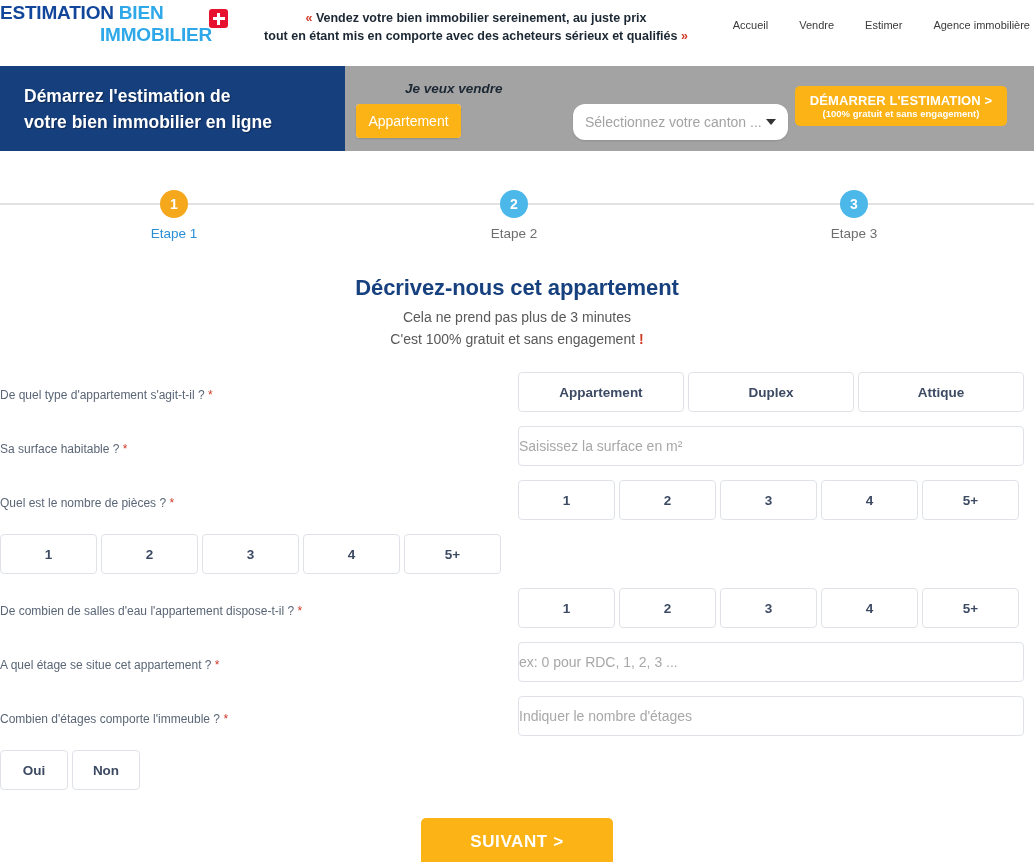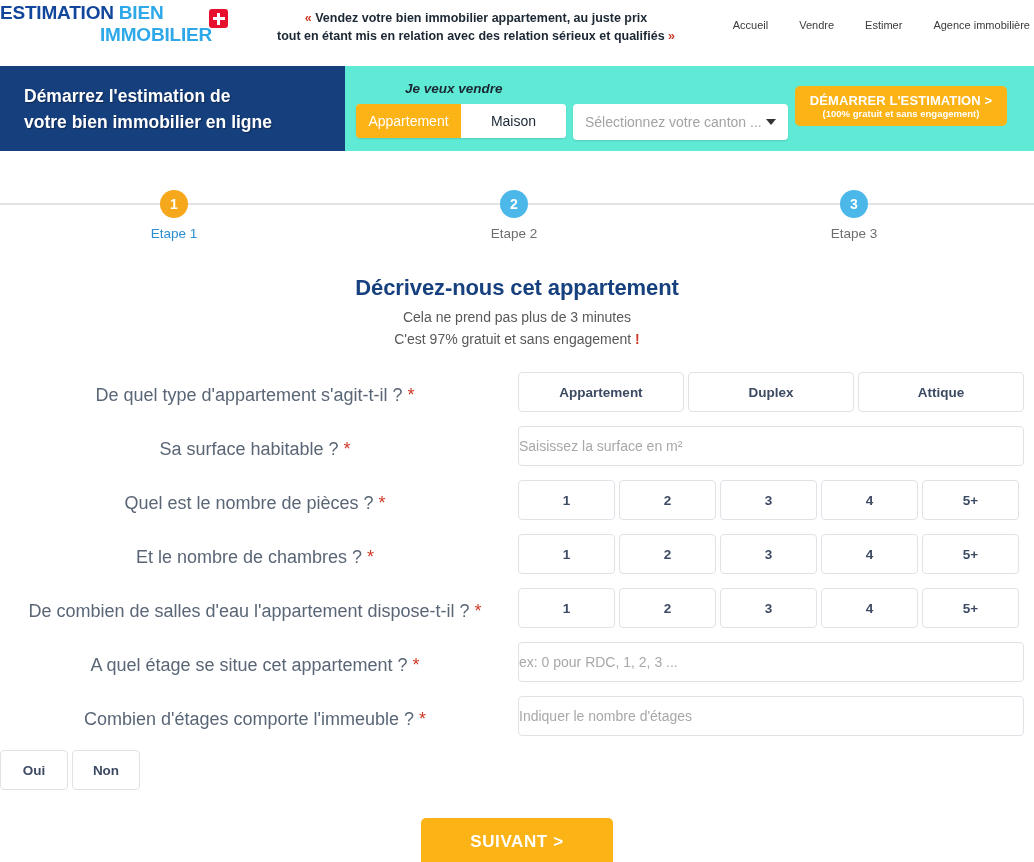--- a/index.html
+++ b/index.html
@@ -92,21 +92,21 @@
     white-space: nowrap;
   }
 
   
   .hero {
     position: absolute;
     left: 0;
     top: 66px;
     width: 1034px;
     height: 85px;
-    background: #5eead4;
+    background: #a3a3a3;
     display: flex;
   }
   .hero-left {
     width: 345px;
     height: 85px;
     background: #163f7e;
     display: flex;
     align-items: center;
     padding-left: 24px;
   }
@@ -157,21 +157,21 @@
   .toggle-btn.active { background: #fcb316; color: #ffffff; }
 
   .canton-select {
     position: absolute;
     left: 228px;
     top: 38px;
     width: 215px;
     height: 36px;
     background: #ffffff;
     border: none;
-    border-radius: 4px;
+    border-radius: 12px;
     box-shadow: 0 1px 2px rgba(0,0,0,0.12);
     display: flex;
     align-items: center;
     padding: 0 12px;
     cursor: pointer;
   }
   .canton-select-text {
     font-size: 14px;
     color: #a3a3a3;
     flex: 1;
@@ -289,23 +289,23 @@
     margin-top: 22px;
   }
   .form-row {
     display: flex;
     align-items: flex-start;
     margin-bottom: 8px;
     height: 46px;
   }
   .form-label {
     width: 518px;
-    text-align: center;
+    text-align: left;
     padding-right: 8px;
-    font-size: 18px;
+    font-size: 12px;
     color: #5a6676;
     line-height: 46px;
     white-space: nowrap;
   }
   .req { color: #cf3a27; }
 
   .form-control {
     flex: 1;
     display: flex;
     gap: 4px;
@@ -369,22 +369,22 @@
 <div class="topbar">
 
   <div class="brand">
     <div class="brand-line1"><span class="brand-word-estimation">ESTIMATION </span><span class="brand-word-bien">BIEN</span></div>
     <div class="brand-line2">IMMOBILIER</div>
   </div>
 
   <div class="swiss-flag"></div>
 
   <div class="tagline">
-    <div><span class="quote-mark">«</span> <span>Vendez votre bien immobilier appartement, au juste prix</span></div>
-    <div><span>tout en étant mis en relation avec des relation sérieux et qualifiés</span> <span class="quote-mark">»</span></div>
+    <div><span class="quote-mark">«</span> <span>Vendez votre bien immobilier sereinement, au juste prix</span></div>
+    <div><span>tout en étant mis en comporte avec des acheteurs sérieux et qualifiés</span> <span class="quote-mark">»</span></div>
   </div>
 
   <nav class="mainnav">
     <a href="#">Accueil</a>
     <a href="#">Vendre</a>
     <a href="#">Estimer</a>
     <a href="#">Agence immobilière</a>
   </nav>
 </div>
 
@@ -396,21 +396,20 @@
       <div>votre bien immobilier en ligne</div>
     </div>
   </div>
 
   <div class="hero-right">
 
     <div class="hero-field-label lbl-vendre">Je veux vendre</div>
 
     <div class="toggle-group">
       <button class="toggle-btn active">Appartement</button>
-      <button class="toggle-btn">Maison</button>
     </div>
 
     <div class="canton-select">
       <span class="canton-select-text">Sélectionnez votre canton ...</span>
       <span class="caret"></span>
     </div>
 
     <button class="cta-btn">
       <span class="cta-main">DÉMARRER L'ESTIMATION &gt;</span>
       <span class="cta-sub">(100% gratuit et sans engagement)</span>
@@ -435,21 +434,21 @@
     <div class="step-circle inactive">3</div>
     <div class="step-label inactive">Etape 3</div>
   </div>
 </div>
 
 <div class="form-section">
 
   <div class="form-title">Décrivez-nous cet appartement</div>
   <div class="form-sub">
     <div>Cela ne prend pas plus de 3 minutes</div>
-    <div><span>C'est 97% gratuit et sans engagement </span><span class="exclaim">!</span></div>
+    <div><span>C'est 100% gratuit et sans engagement </span><span class="exclaim">!</span></div>
   </div>
 
   <div class="form-rows">
 
     <div class="form-row">
       <div class="form-label"><span>De quel type d'appartement s'agit-t-il ?</span> <span class="req">*</span></div>
       <div class="form-control">
         <button class="opt-btn w3">Appartement</button>
         <button class="opt-btn w3">Duplex</button>
         <button class="opt-btn w3">Attique</button>
@@ -468,21 +467,20 @@
       <div class="form-control">
         <button class="opt-btn w5">1</button>
         <button class="opt-btn w5">2</button>
         <button class="opt-btn w5">3</button>
         <button class="opt-btn w5">4</button>
         <button class="opt-btn w5">5+</button>
       </div>
     </div>
 
     <div class="form-row">
-      <div class="form-label"><span>Et le nombre de chambres ?</span> <span class="req">*</span></div>
       <div class="form-control">
         <button class="opt-btn w5">1</button>
         <button class="opt-btn w5">2</button>
         <button class="opt-btn w5">3</button>
         <button class="opt-btn w5">4</button>
         <button class="opt-btn w5">5+</button>
       </div>
     </div>
 
     <div class="form-row">

